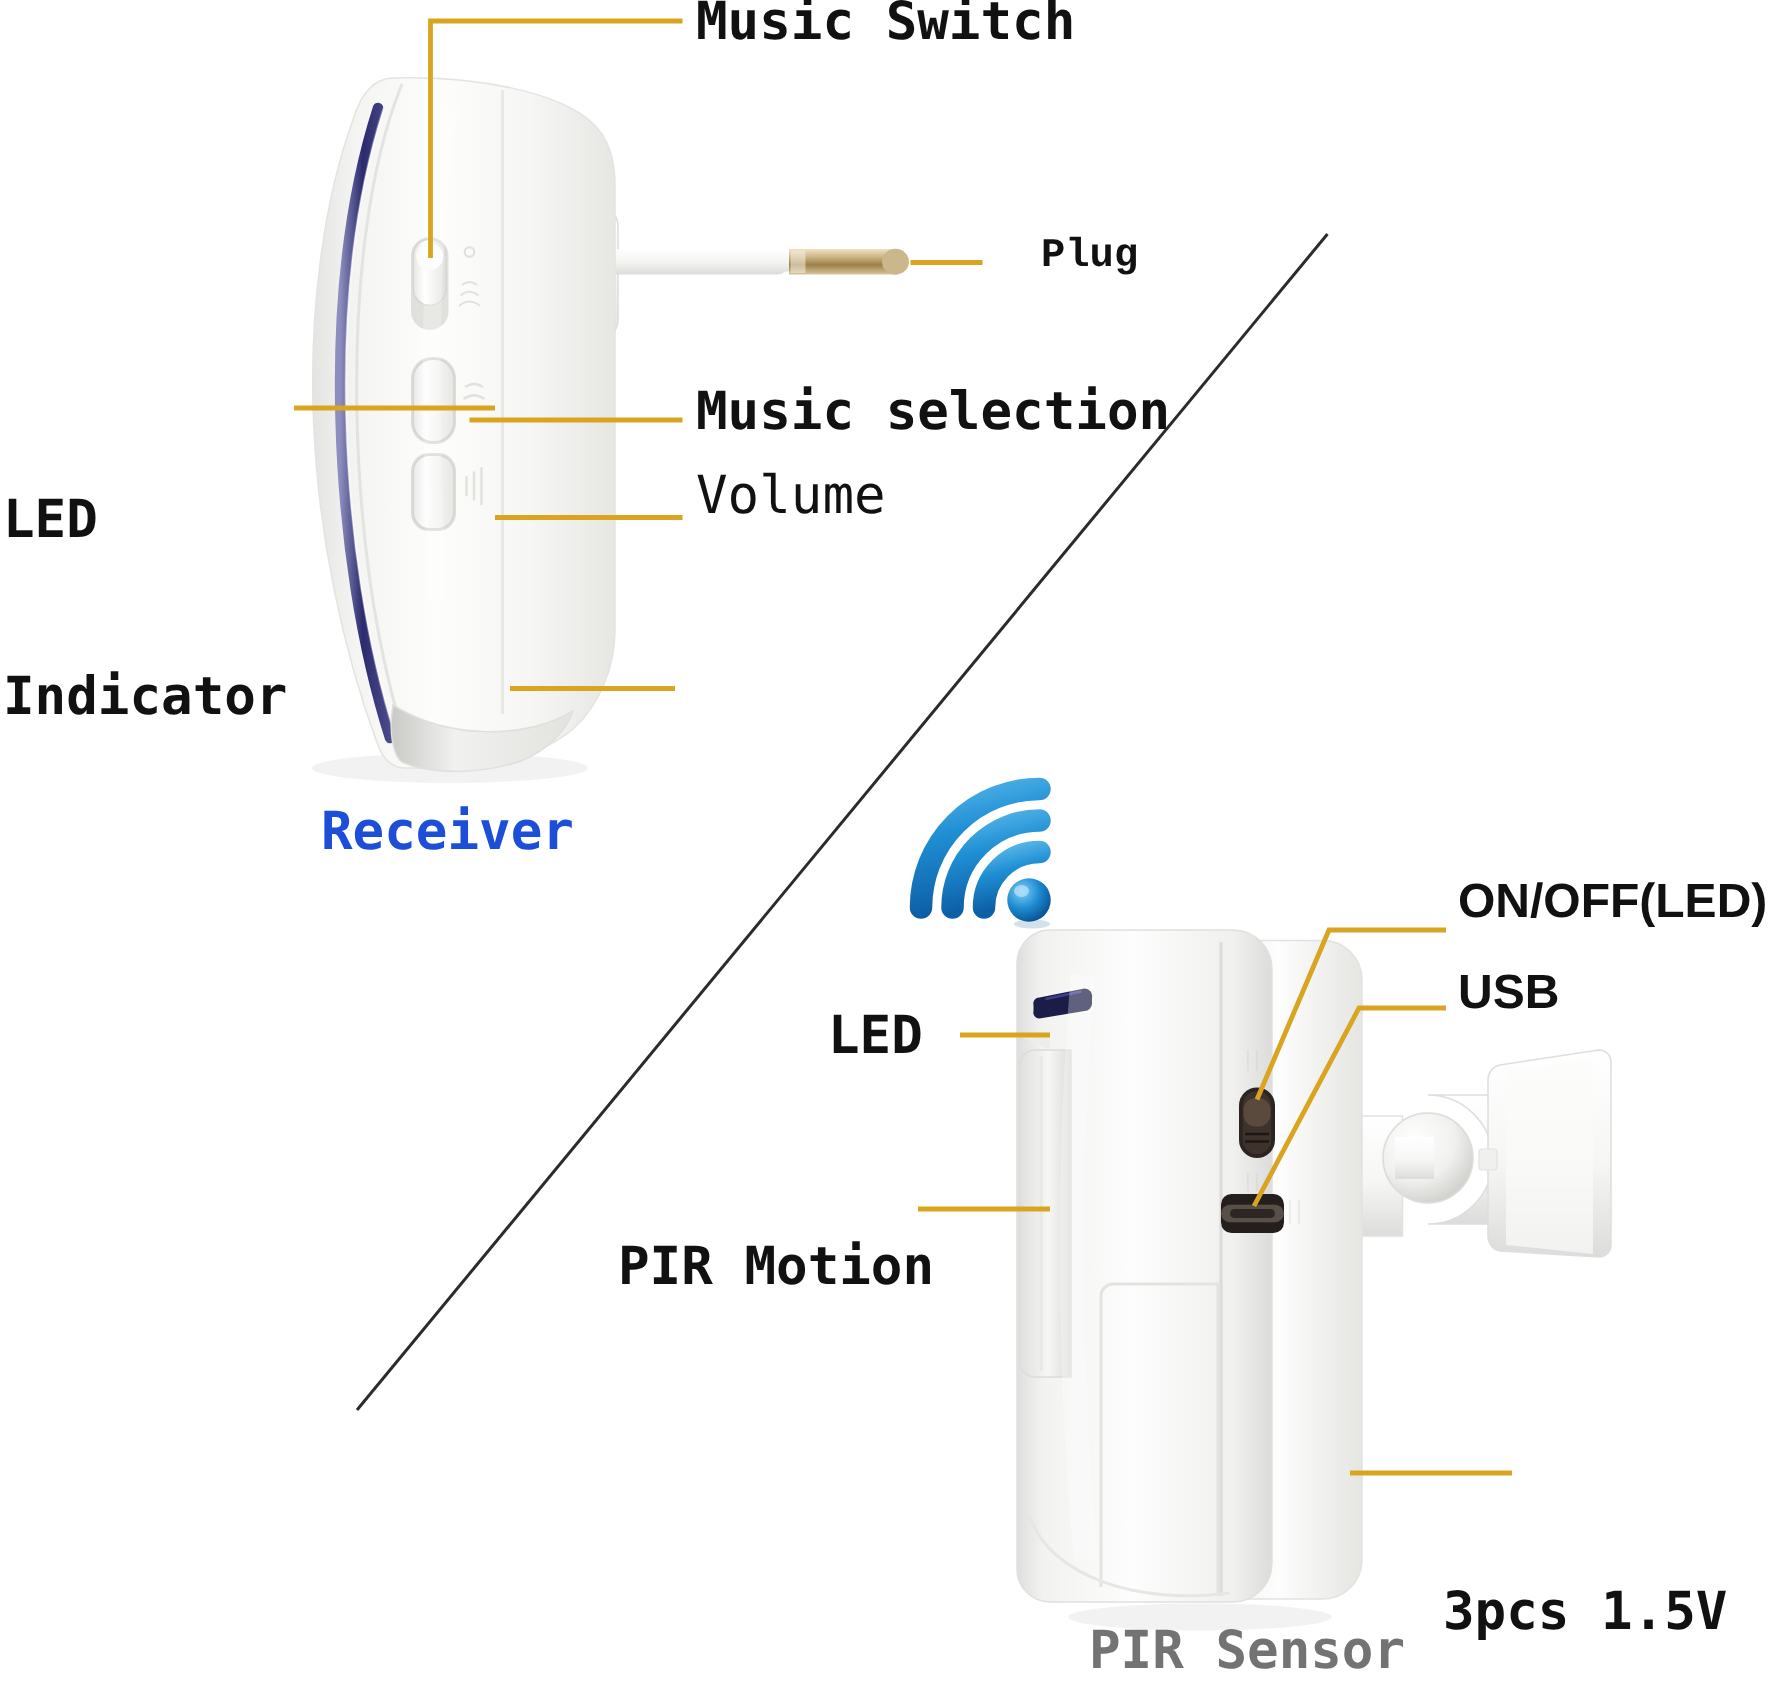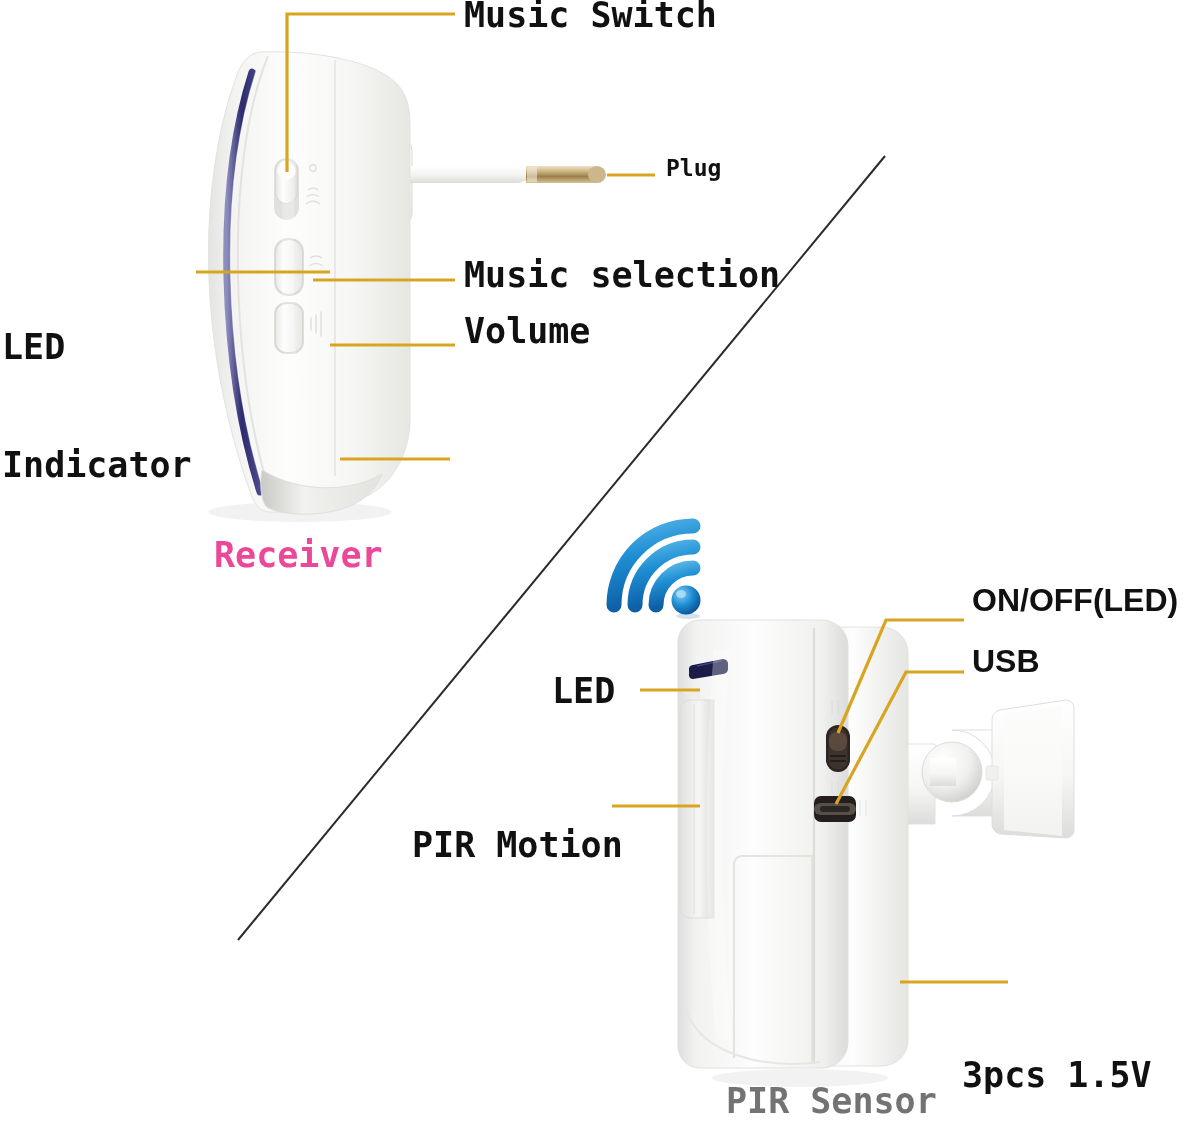--- a/index.html
+++ b/index.html
@@ -17,26 +17,26 @@
     font-family:"DejaVu Sans Mono", monospace;
     color:#111111;
     white-space:pre;
     letter-spacing:0px;
     line-height:1.12;
   }
   .lbl-mono{font-family:"DejaVu Sans Mono", monospace;font-weight:700;}
   .lbl-cond{font-family:"Liberation Sans", sans-serif;font-weight:700;}
 
   .l-musicswitch{left:464px;top:-4px;font-size:35px;font-weight:700;}
-  .l-plug{left:666px;top:156px;font-size:23px;font-weight:700;}
+  .l-plug{left:694px;top:156px;font-size:27px;font-weight:700;font-family:Liberation Mono, monospace;}
   .l-ledind{left:2px;top:250px;font-size:35px;font-weight:700;}
   .l-musicsel{left:464px;top:256px;font-size:35px;font-weight:700;}
-  .l-volume{left:464px;top:312px;font-size:35px;font-weight:700;}
+  .l-volume{left:464px;top:312px;font-size:35px;font-weight:400;}
   .l-speaker{left:462px;top:437px;font-size:35px;font-weight:700;}
-  .l-receiver{left:214px;top:536px;font-size:35px;font-weight:700;color:#ec4899;}
+  .l-receiver{left:214px;top:536px;font-size:35px;font-weight:700;color:#1d4ed8;}
   .l-onoff{left:972px;top:583px;font-size:32px;}
   .l-usb{left:972px;top:644px;font-size:32px;}
   .l-led2{left:552px;top:672px;font-size:35px;font-weight:700;}
   .l-pirmotion{left:412px;top:786px;font-size:35px;font-weight:700;margin-top:40px;}
   .l-battery{left:962px;top:978px;font-size:35px;font-weight:700;}
   .l-pirsensor{left:726px;top:1082px;font-size:35px;font-weight:700;color:#737373;}
 </style>
 </head>
 <body>
 

